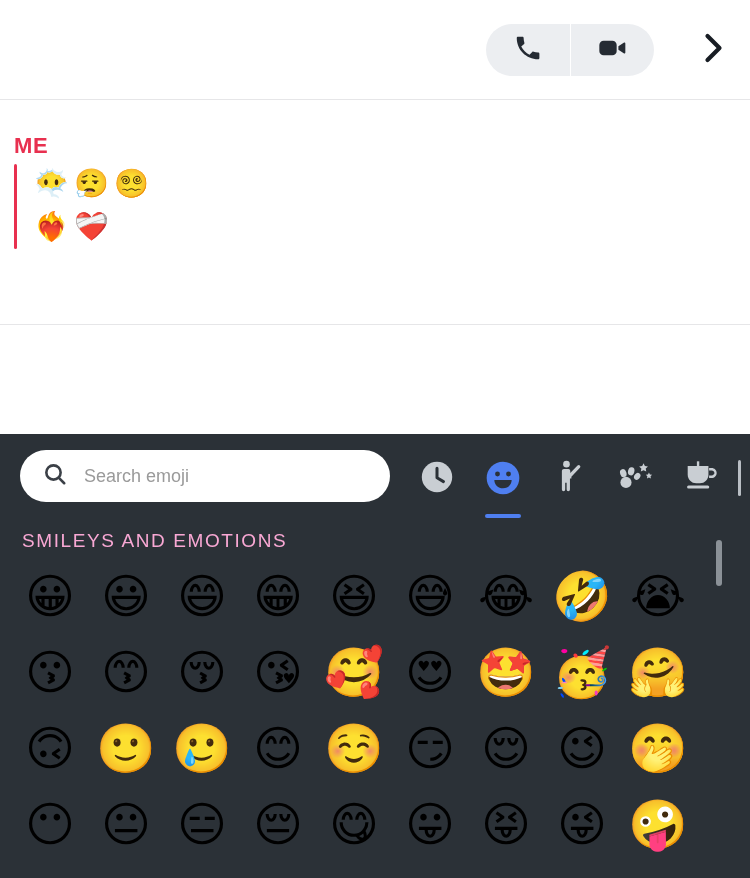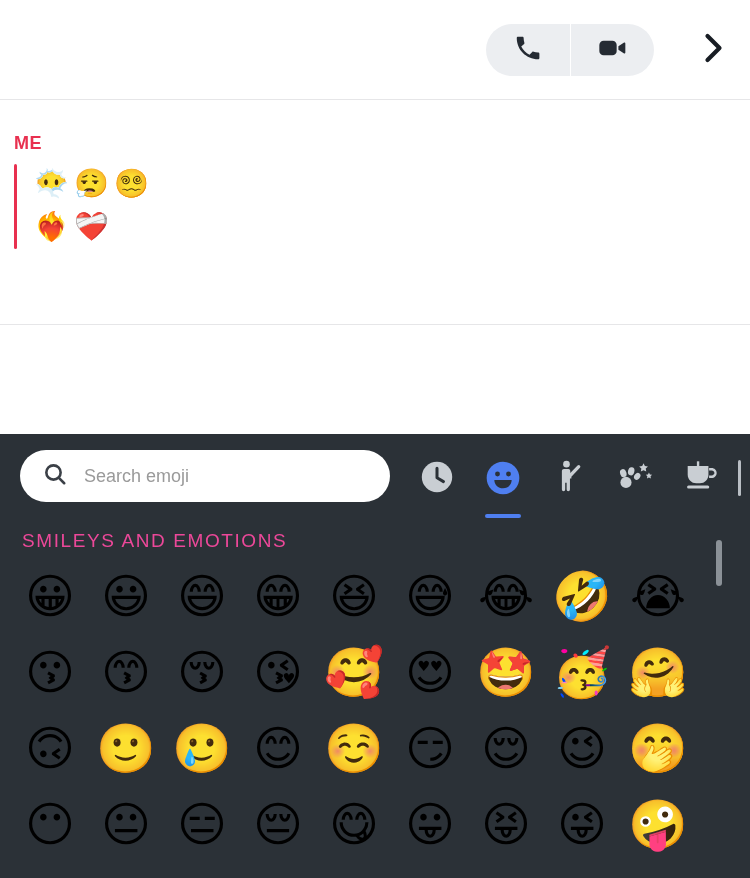--- a/index.html
+++ b/index.html
@@ -36,21 +36,21 @@
   }
 
   
   .convo {
     position: absolute; left: 0; top: 100px; width: 750px; height: 225px;
     background: #ffffff;
     border-bottom: 1px solid #e6e6e8;
   }
   .msg-author {
     position: absolute; left: 14px; top: 33px;
-    font-size: 18px; font-weight: bold; letter-spacing: .6px;
+    font-size: 22px; font-weight: bold; letter-spacing: .6px;
     color: #e8304f;
   }
   .msg-bar {
     position: absolute; left: 14px; top: 64px; width: 3px; height: 85px;
     background: #e8304f; border-radius: 2px;
   }
   .msg-body { position: absolute; left: 34px; top: 62px; }
   .msg-row { display: flex; gap: 8px; height: 43px; align-items: center; }
   .msg-emoji {
     width: 32px; height: 32px; font-size: 28px; line-height: 32px;
@@ -124,21 +124,21 @@
     position: absolute; bottom: 0; left: 15px; width: 36px; height: 4px;
     background: #4f7ff0; border-radius: 2px;
   }
   .tab-divider {
     position: absolute; left: 738px; top: 26px;
     width: 3px; height: 36px; background: #b9bec4; border-radius: 2px;
   }
 
   .section-title {
     position: absolute; left: 22px; top: 96px;
-    font-size: 19px; letter-spacing: 1.6px; color: #ec4899; font-weight: normal;
+    font-size: 19px; letter-spacing: 1.6px; color: #f9a8d4; font-weight: normal;
   }
 
   .grid {
     position: absolute; left: 0; top: 124px; width: 750px; height: 320px;
   }
   .grid-row { display: flex; height: 76px; padding-left: 12px; }
   .grid-cell {
     width: 76px; height: 76px;
     display: flex; align-items: center; justify-content: center;
     cursor: pointer;

